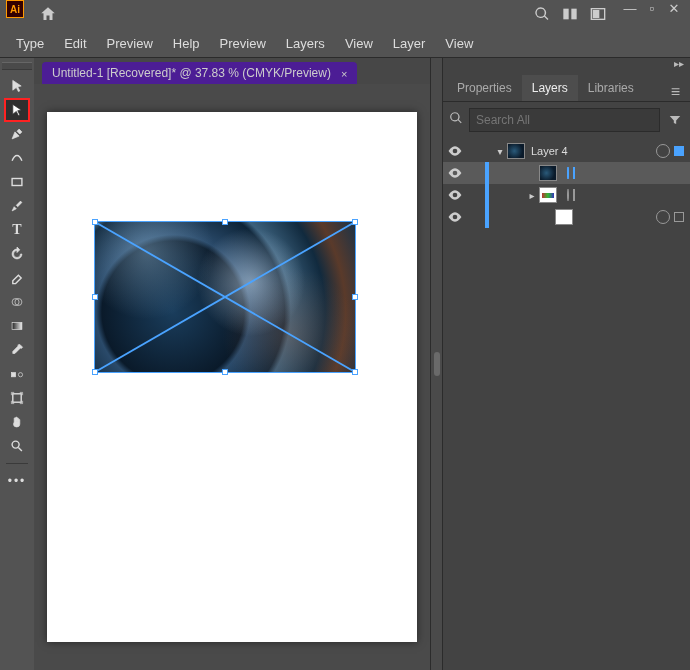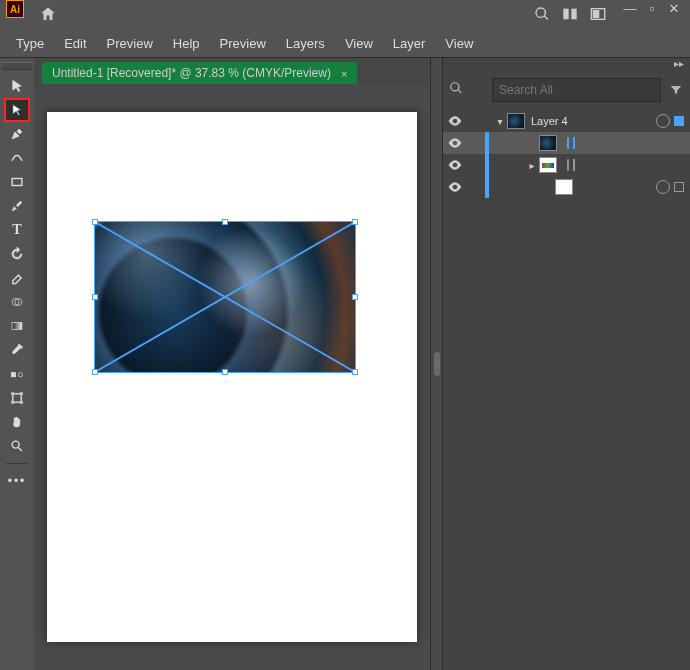--- a/index.html
+++ b/index.html
@@ -27,21 +27,21 @@
   .tool { width: 26px; height: 24px; display: flex; align-items: center; justify-content: center; color: #ddd; border: 1px solid transparent; }
   .tool.selected { border: 2px solid #ff2222; background: #2f2f2f; }
   .tool svg { fill: #ddd; stroke: #ddd; }
   .tool .glyph { font-size: 14px; }
   .tool-sep { width: 22px; height: 1px; background: #3a3a3a; margin: 3px 0; }
   .dots { letter-spacing: 2px; font-size: 12px; }
 
   
   .docarea { flex: 1; background: #474747; display: flex; flex-direction: column; min-width: 0; }
   .tabs { height: 26px; display: flex; align-items: flex-end; padding-left: 8px; }
-  .doctab { background: #15803d; padding: 4px 10px; font-size: 12px; color: #ccc; display: flex; align-items: flex-end; border-radius: 4px 4px 0 0; }
+  .doctab { background: #4c1d95; padding: 4px 10px; font-size: 12px; color: #ccc; display: flex; align-items: flex-end; border-radius: 4px 4px 0 0; }
   .doctab .close { margin-left: 10px; font-size: 11px; }
   .canvas-wrap { flex: 1; overflow: hidden; display: flex; align-items: center; justify-content: center; background: #4a4a4a; }
   .artboard { width: 370px; height: 530px; background: #fff; box-shadow: 0 0 8px rgba(0,0,0,.5); position: relative; }
   .placed { position: absolute; left: 48px; top: 110px; width: 260px; height: 150px; background: radial-gradient(circle at 30% 60%, #1a3d5c 0%, #0a1a2a 35%, #2a4a6a 38%, #0d2438 55%, #3b607c 58%, #112a3e 75%, #5a3a2a 85%, #1b3247 100%); }
   .placed::before { content: ""; position: absolute; inset: 0; background:
       radial-gradient(circle at 60% 40%, rgba(200,220,240,.55), transparent 30%),
       radial-gradient(circle at 20% 20%, rgba(160,200,230,.4), transparent 28%),
       radial-gradient(circle at 75% 75%, rgba(140,100,80,.35), transparent 30%); }
   .sel-box { position: absolute; inset: -1px; border: 1px solid #4aa3ff; pointer-events: none; }
   .sel-box .h { position: absolute; width: 6px; height: 6px; background: #fff; border: 1px solid #4aa3ff; }
@@ -54,21 +54,21 @@
 
   
   .rpanel { width: 248px; background: #434343; display: flex; flex-direction: column; border-left: 1px solid #2b2b2b; }
   .rpanel .ptabs { height: 30px; display: flex; align-items: flex-end; border-bottom: 1px solid #2b2b2b; padding: 0 4px; }
   .rpanel .ptab { padding: 6px 10px 6px; font-size: 12px; color: #aaa; }
   .rpanel .ptab.active { color: #eee; background: #4d4d4d; }
   .rpanel .popts { margin-left: auto; padding: 0 6px; color: #bbb; }
 
   .search-row { display: flex; align-items: center; padding: 6px 6px; gap: 6px; }
   .search-row .sicon { color: #bbb; }
-  .search-row input { flex: 1; background: #3a3a3a; border: 1px solid #2b2b2b; color: #888; font-size: 12px; padding: 4px 6px; outline: none; margin-left: 23px; }
+  .search-row input { flex: 1; background: #3a3a3a; border: 1px solid #2b2b2b; color: #888; font-size: 12px; padding: 4px 6px; outline: none; }
   .search-row .filter { color: #bbb; width: 18px; display: flex; justify-content: center; }
 
   .layer-list { padding: 2px 0; }
   .layer-row { display: flex; align-items: center; height: 22px; font-size: 11px; color: #ddd; padding-right: 6px; }
   .vis { width: 24px; display: flex; justify-content: center; }
   .vis svg { fill: #ccc; }
   .lock { width: 18px; }
   .indent { display: inline-block; }
   .lvl0 .indent { width: 0; }
   .lvl1 .indent { width: 32px; }
@@ -267,20 +267,26 @@
       </div>
     </div>
   </div>
 
   <div class="collapse-bar">
       <div class="grip"></div>
     </div>
 
   <div class="rpanel">
     <div class="right-chevrons">▸▸</div>
+    <div class="ptabs">
+      <div class="ptab">Properties</div>
+      <div class="ptab active">Layers</div>
+      <div class="ptab">Libraries</div>
+      <div class="popts">≡</div>
+    </div>
     <div class="search-row">
       <span class="sicon">
         <svg width="14" height="14" viewBox="0 0 24 24" fill="#bbb">
             <path d="M10 2a8 8 0 105.3 14l5 5 1.4-1.4-5-5A8 8 0 0010 2zm0 2a6 6 0 110 12 6 6 0 010-12z"></path>
           </svg>
       </span>
       <input placeholder="Search All" style="">
       <span class="filter">
         <svg width="14" height="14" viewBox="0 0 24 24" fill="#bbb">
             <path d="M3 5h18l-7 8v6l-4-2v-4z"></path>

